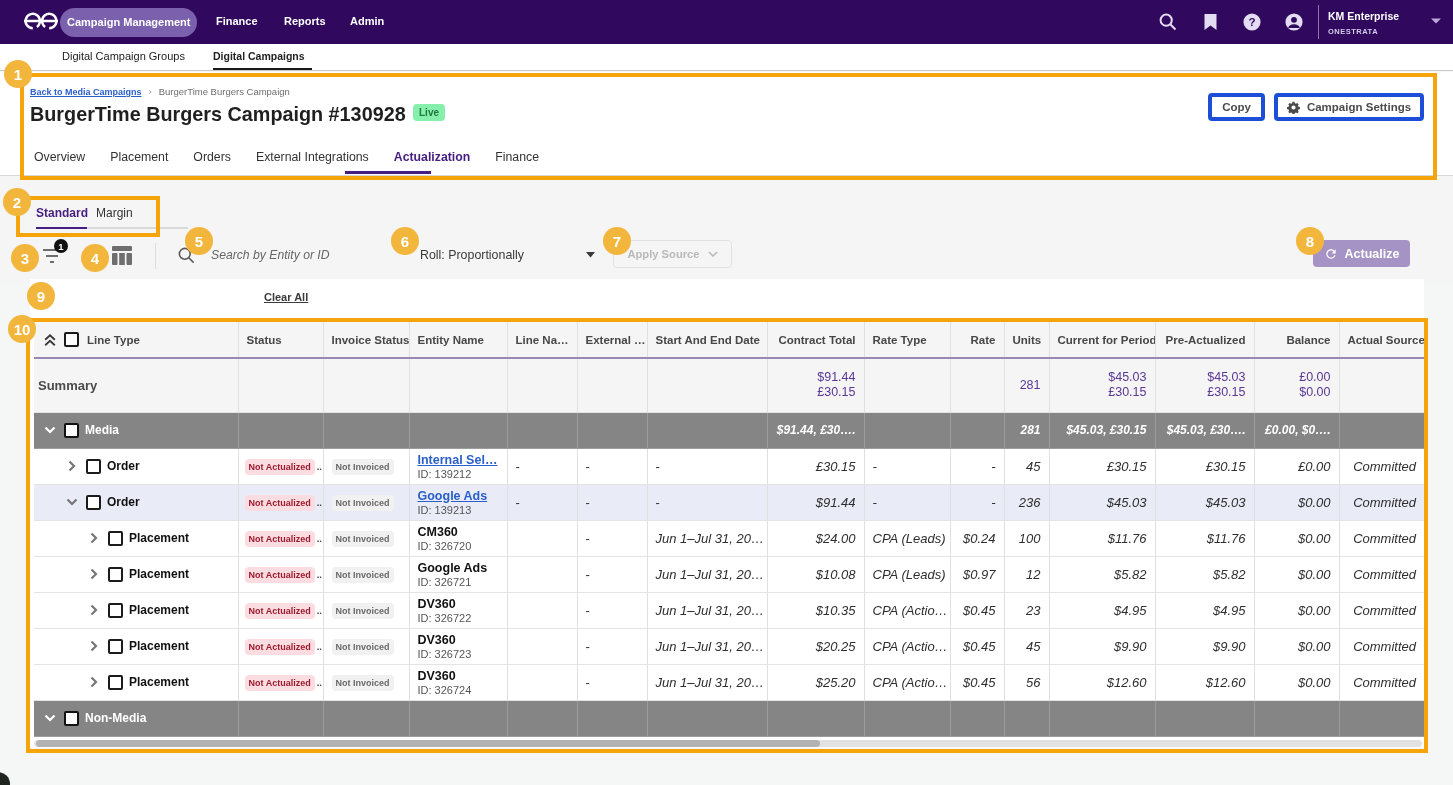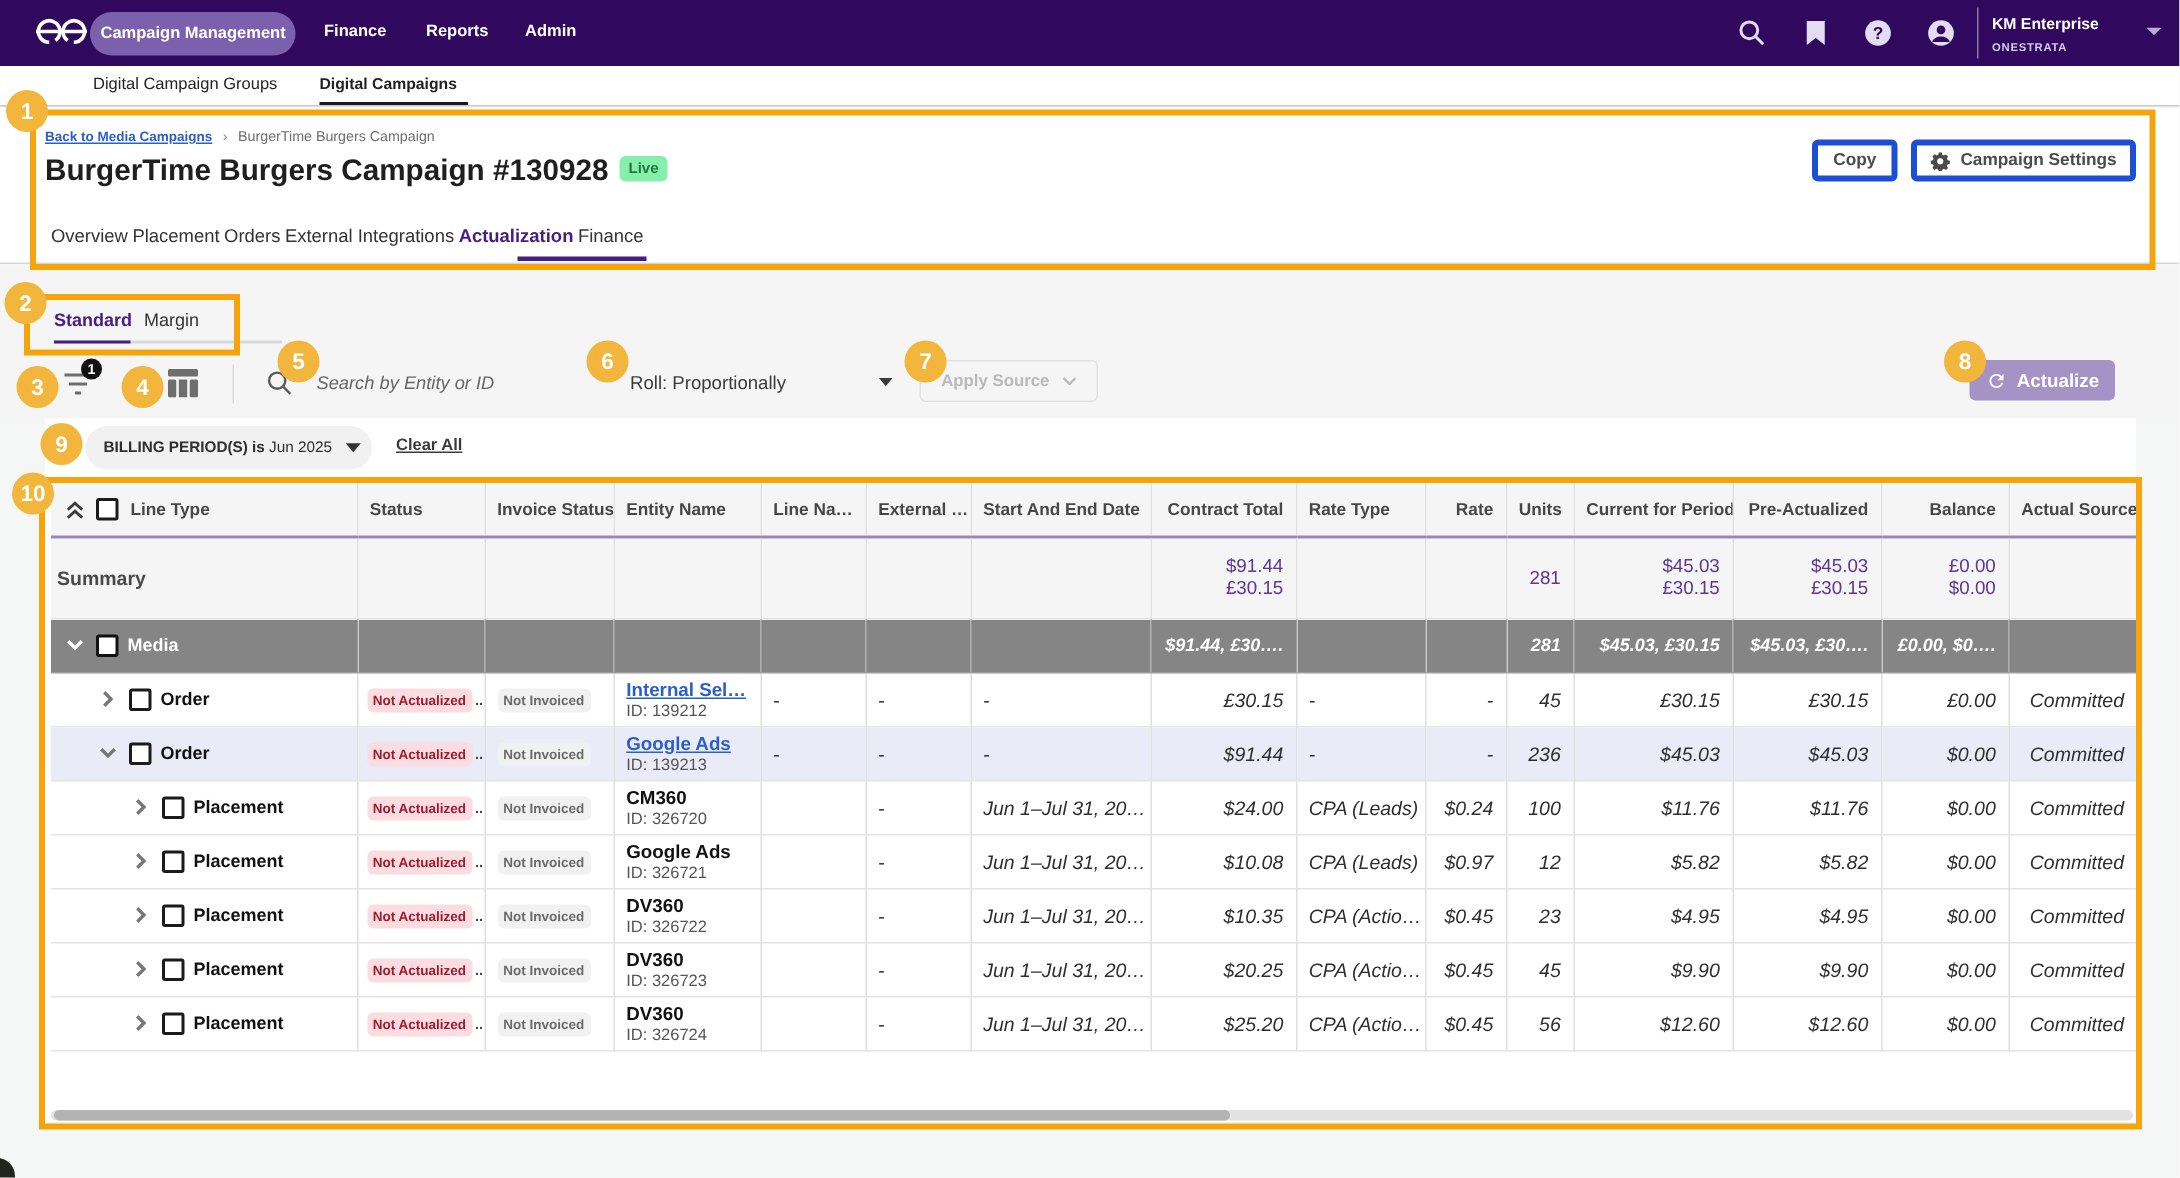--- a/index.html
+++ b/index.html
@@ -27,21 +27,21 @@
 
 #headerzone { left:0; top:72px; width:1453px; height:104px; background:#fff; border-bottom:1px solid #d7d7d7; }
 #breadcrumb { position:absolute; left:30px; top:86px; font-size:9.5px; color:#6e6e6e; }
 #breadcrumb a { color:#2a5fc9; text-decoration:underline; font-weight:bold; font-size:9px; }
 #bcsep { margin:0 7px; color:#8a8a8a; }
 #title { position:absolute; left:30px; top:103px; font-size:19.8px; font-weight:bold; color:#1f1f1f; }
 #livebadge { position:absolute; left:413px; top:104px; background:#86efac; color:#20793f; font-weight:bold; font-size:10px; border-radius:4px; padding:3px 6px; }
 .hbtn { position:absolute; top:93px; height:28px; background:#fff; border:4px solid #1d4ed8; border-radius:4px; font-weight:bold; font-size:11.5px; color:#4b4b4b; display:flex; align-items:center; justify-content:center; }
 #btncopy { left:1208px; width:57px; }
 #btnsettings { left:1274px; width:150px; gap:7px; }
-.htabs { position:absolute; left:34px; top:150px; display:flex; gap:3px; font-size:12.3px; color:#333; }
+.htabs { position:absolute; left:34px; top:150px; display:flex; gap:25px; font-size:12.3px; color:#333; }
 .htabs .active { color:#461d80; font-weight:bold; }
 #acttabline { position:absolute; left:345px; top:171px; width:86px; height:3px; background:#461d80; }
 
 
 #toolband { left:0; top:177px; width:1453px; height:106px; background:#f5f5f5; }
 #smtabs { position:absolute; left:36px; top:206px; font-size:12px; }
 #smtab1 { color:#461d80; font-weight:bold; }
 #smtab2 { position:absolute; left:60px; top:0; color:#333; font-weight:normal; }
 #smline-g { position:absolute; left:36px; top:227px; width:152px; height:2px; background:#d9d9d9; }
 #smline-p { position:absolute; left:36px; top:227px; width:51px; height:2px; background:#461d80; }
@@ -186,25 +186,20 @@
       </svg>
   </div>
   <div id="actualize">
     <svg width="14" height="14" viewBox="0 0 24 24">
         <path fill="#fff" d="M17.65 6.35C16.2 4.9 14.21 4 12 4c-4.42 0-7.99 3.58-7.99 8s3.57 8 7.99 8c3.73 0 6.84-2.55 7.73-6h-2.08c-.82 2.33-3.04 4-5.65 4-3.31 0-6-2.69-6-6s2.69-6 6-6c1.66 0 3.14.69 4.22 1.78L13 11h7V4l-2.35 2.35z"></path>
       </svg>
     Actualize
   </div>
 
   <div id="billband" class="abs"></div>
-  <div id="billchip" class="abs"><b>BILLING&nbsp;PERIOD(S)&nbsp;is</b>&nbsp;Jun&nbsp;2025
-    <svg style="margin-left:9px; flex:0 0 11px;" width="11" height="7" viewBox="0 0 11 7">
-        <path d="M0.5 0.5 l5 6 5-6 z" fill="#333"></path>
-      </svg>
-  </div>
   <div id="clearall" class="abs">Clear All</div>
 
   <div id="tablezone" class="abs">
     <div id="grid">
       <table>
         <colgroup>
           <col style="width:204px">
             <col style="width:85px">
             <col style="width:86px">
             <col style="width:98px">
@@ -462,20 +457,43 @@
               <td class="num">Jun 1–Jul 31, 20…</td>
             <td class="r num">$25.20</td>
               <td class="num">CPA (Actio…</td>
               <td class="r num">$0.45</td>
             <td class="r num">56</td>
               <td class="r num">$12.60</td>
               <td class="r num">$12.60</td>
               <td class="r num">$0.00</td>
               <td class="r num">Committed</td>
           </tr>
+          <tr class="group">
+            <td>
+                <div class="ltcell" style="color:#fff; font-style:normal;">
+              <svg class="chev" viewBox="0 0 16 16">
+                    <path d="M3.5 5.5 l4.5 4.5 4.5-4.5" fill="none" stroke="#fff" stroke-width="2.2"></path>
+                  </svg>
+              <span class="cbx" style="border-color:#111;"></span>Non-Media</div>
+              </td>
+            <td></td>
+              <td></td>
+              <td></td>
+              <td></td>
+              <td></td>
+              <td></td>
+              <td></td>
+              <td></td>
+              <td></td>
+              <td></td>
+              <td></td>
+              <td></td>
+              <td></td>
+              <td></td>
+          </tr>
         </tbody>
       </table>
     </div>
     <div id="hscroll">
         <div id="hthumb"></div>
       </div>
   </div>
 
   <div class="obox" style="left:20px; top:73px; width:1417px; height:107px;"></div>
   <div class="obox" style="left:16px; top:196px; width:144px; height:41px;"></div>

